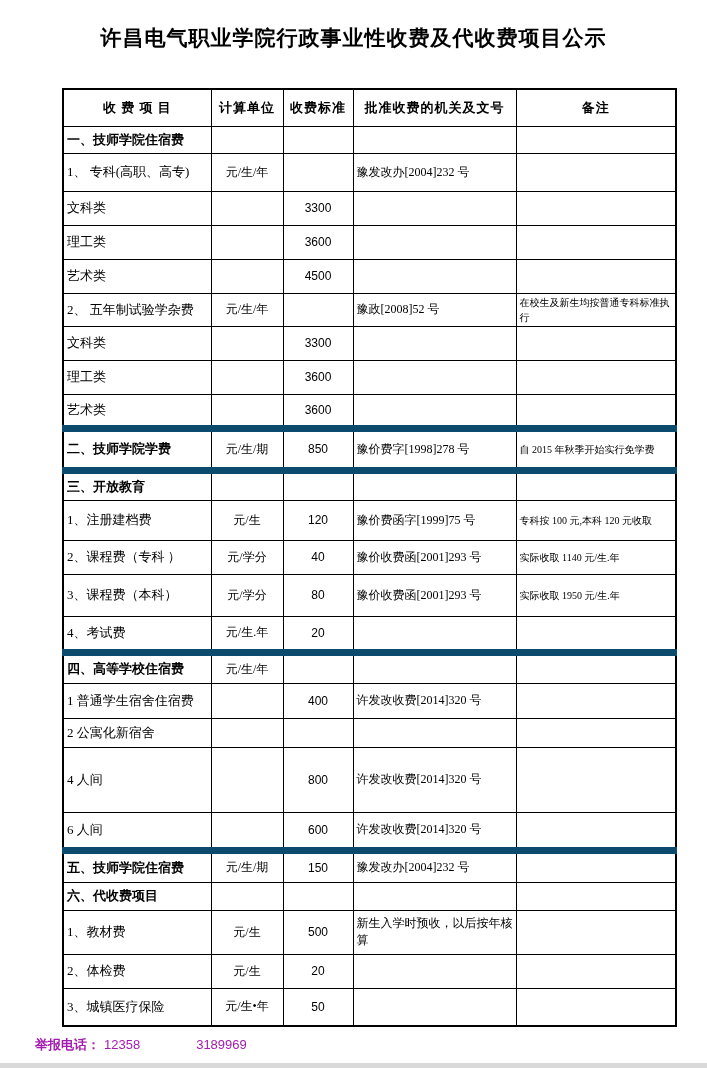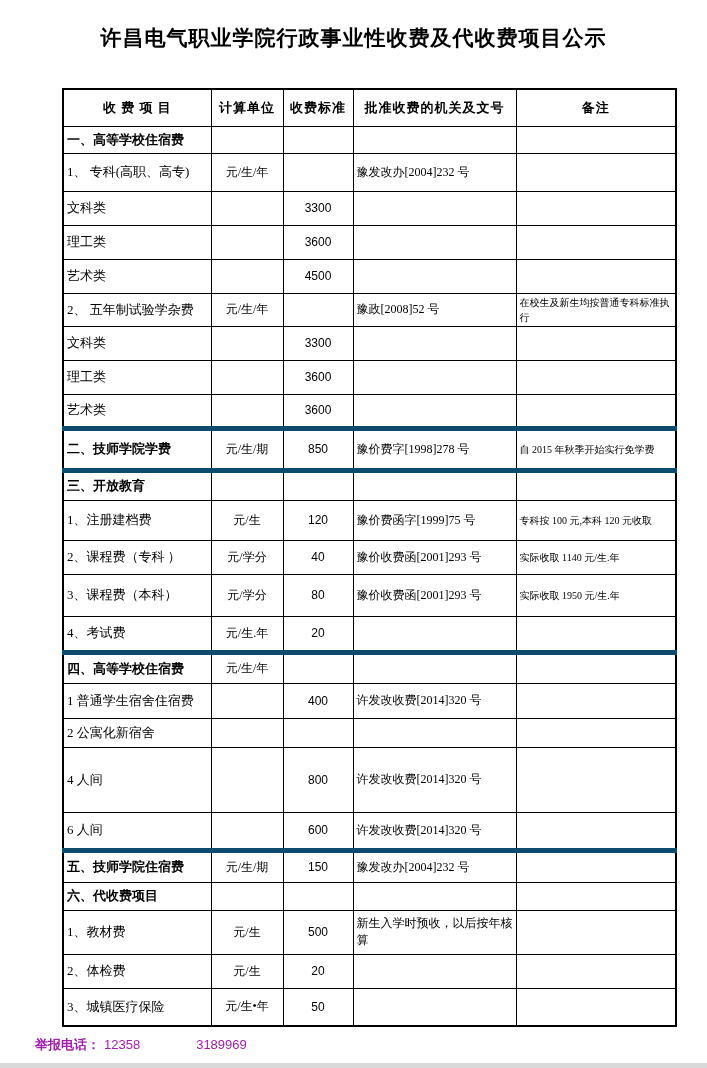--- a/index.html
+++ b/index.html
@@ -36,21 +36,21 @@
     border: 2px solid #000;
   }
   table.fee-table th,
   table.fee-table td {
     border: 1px solid #000;
     padding: 1px 3px;
     vertical-align: middle;
     overflow: hidden;
     box-sizing: border-box;
   }
-  tr.thick-top > td { border-top: 5px solid #0c4a6e; }
+  tr.thick-top > td { border-top: 7px solid #0c4a6e; }
   table.fee-table th {
     font-size: 13px;
     font-weight: bold;
     text-align: center;
     letter-spacing: 1px;
   }
   td.c-item  { font-size: 13px; text-align: left; }
   td.c-item.section { font-weight: bold; }
   td.c-unit  { font-size: 12px; text-align: center; }
   td.c-std   {
@@ -101,21 +101,21 @@
     <tr id="header-row" style="height:37px">
         <th>收 费 项 目</th>
         <th>计算单位</th>
         <th>收费标准</th>
         <th>批准收费的机关及文号</th>
         <th>备注</th>
       </tr>
   </thead>
   <tbody id="table-body">
       <tr style="height: 27px;">
-        <td class="c-item ind0 section">一、高等学校住宿费</td>
+        <td class="c-item ind0 section">一、技师学院住宿费</td>
         <td class="c-unit"></td>
         <td class="c-std"></td>
         <td class="c-auth"></td>
         <td class="c-remark"></td>
       </tr>
       <tr style="height: 38px;">
         <td class="c-item ind1">1、 专科(高职、高专)</td>
         <td class="c-unit">元/生/年</td>
         <td class="c-std"></td>
         <td class="c-auth">豫发改办[2004]232 号</td>

